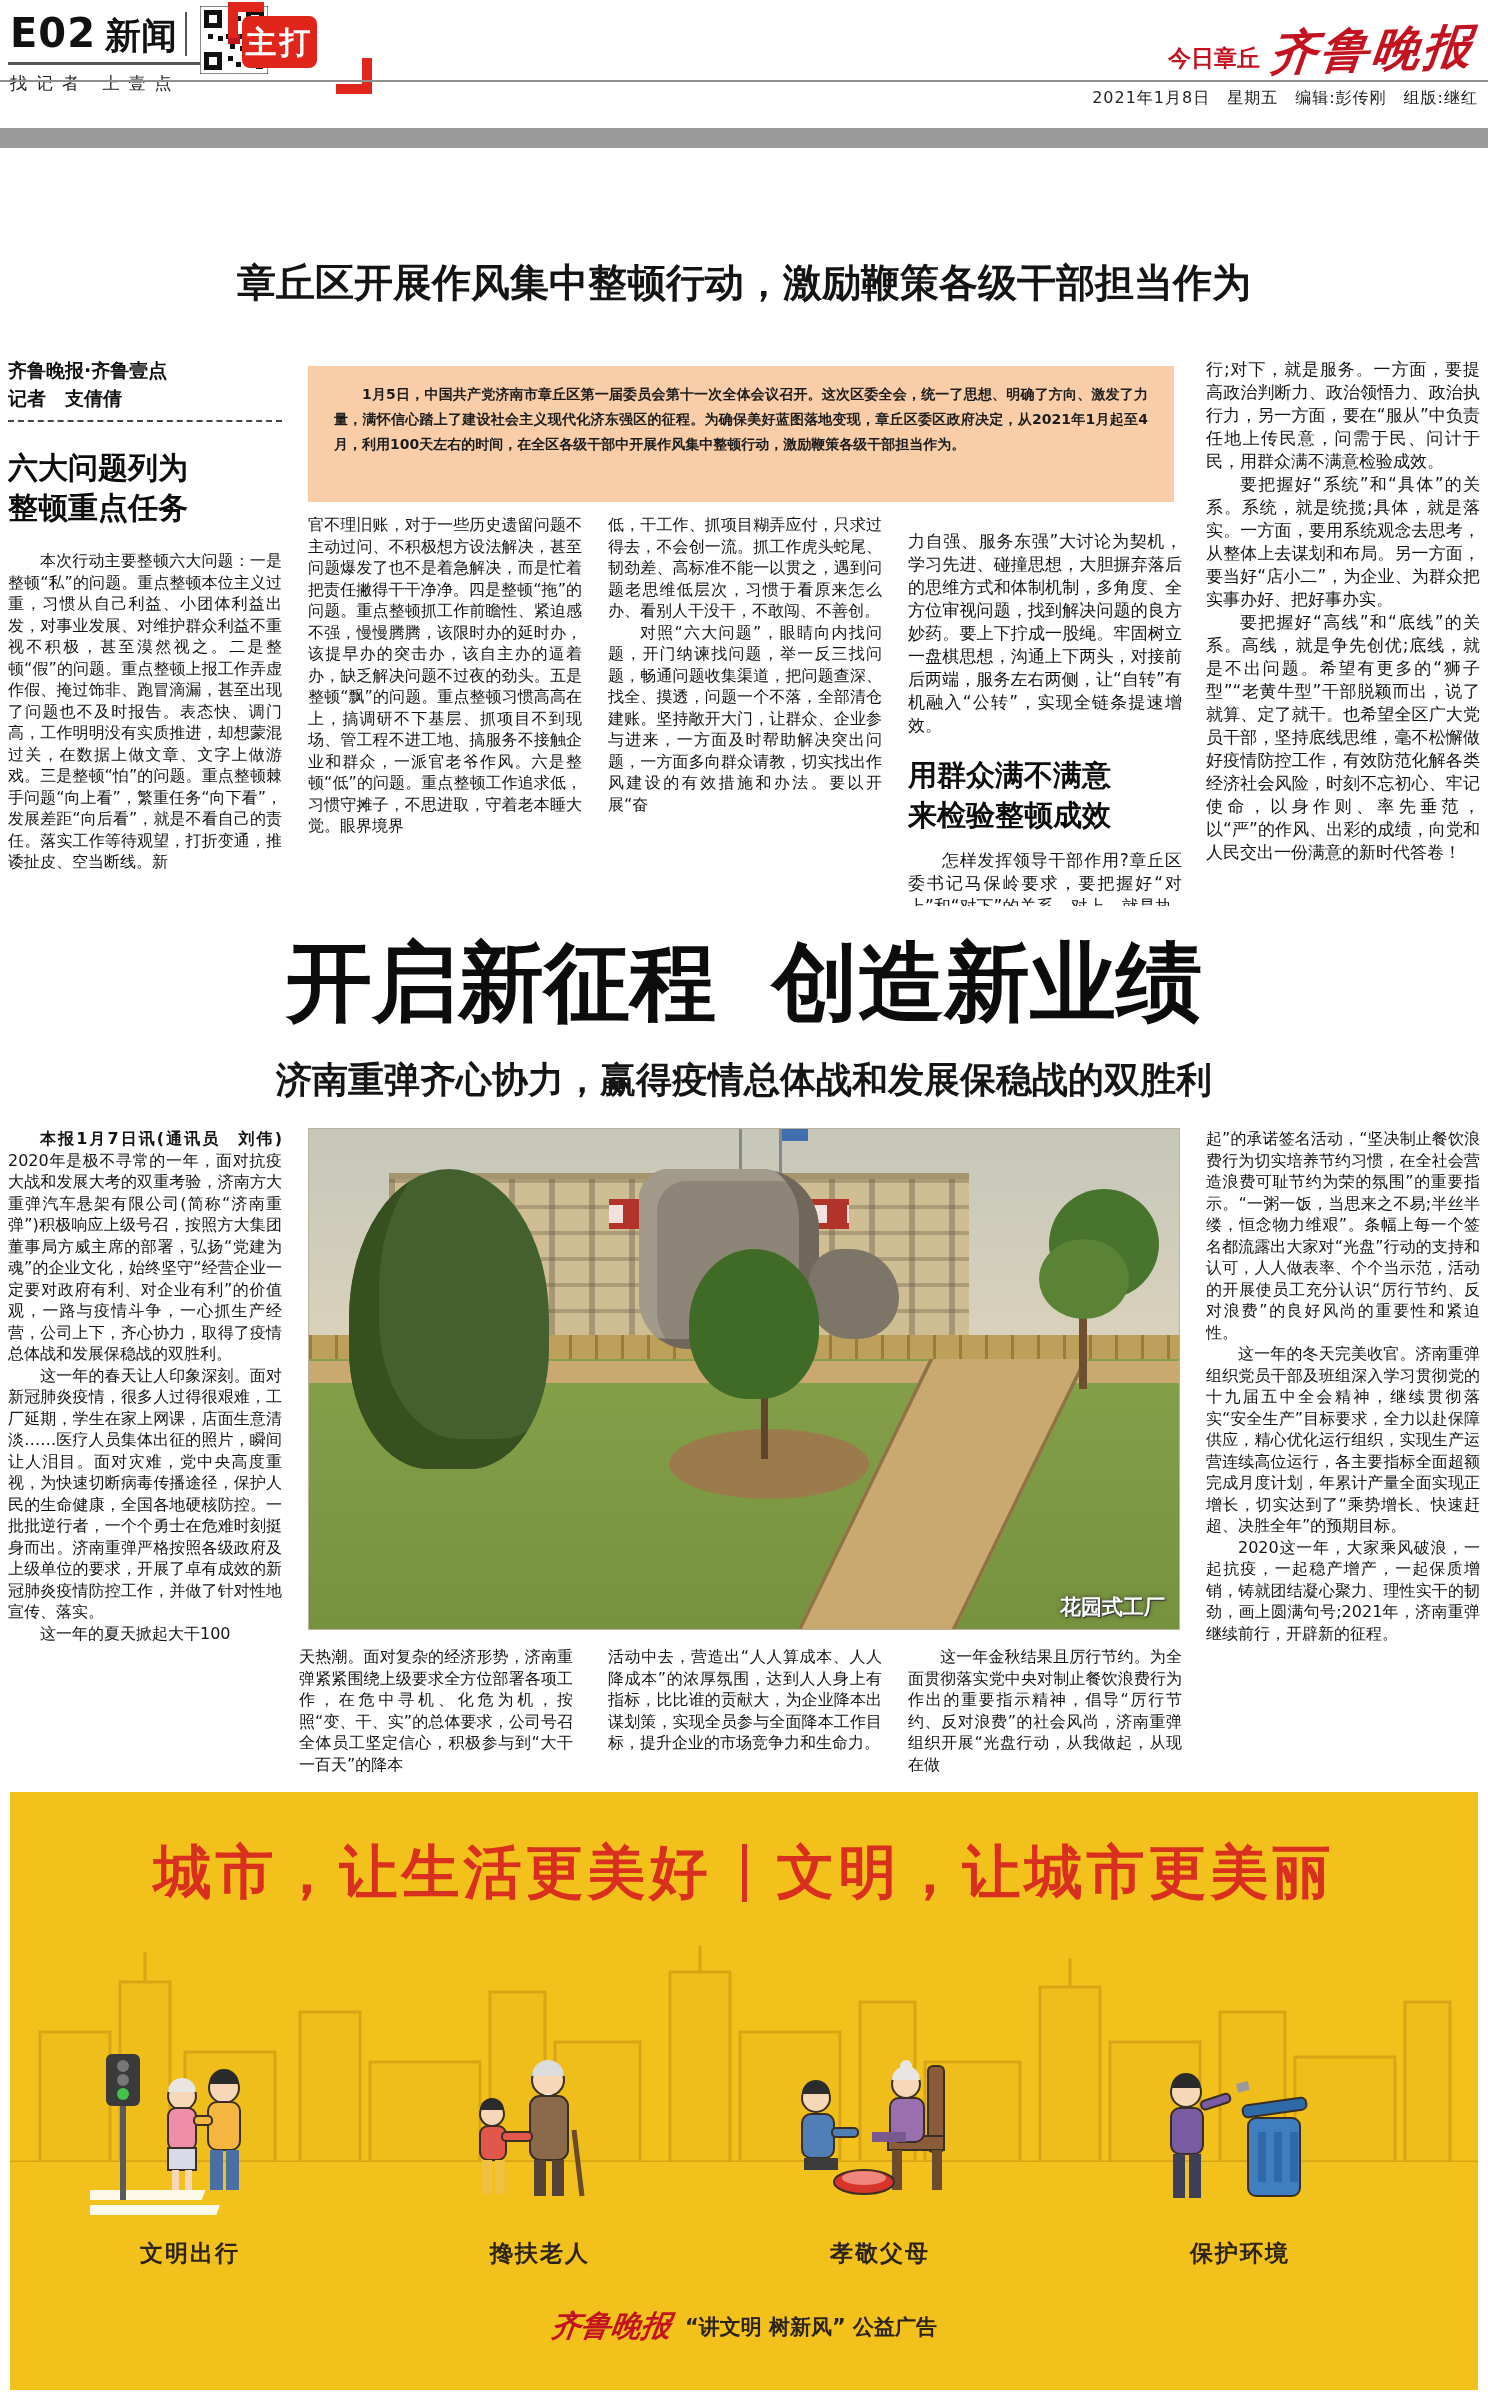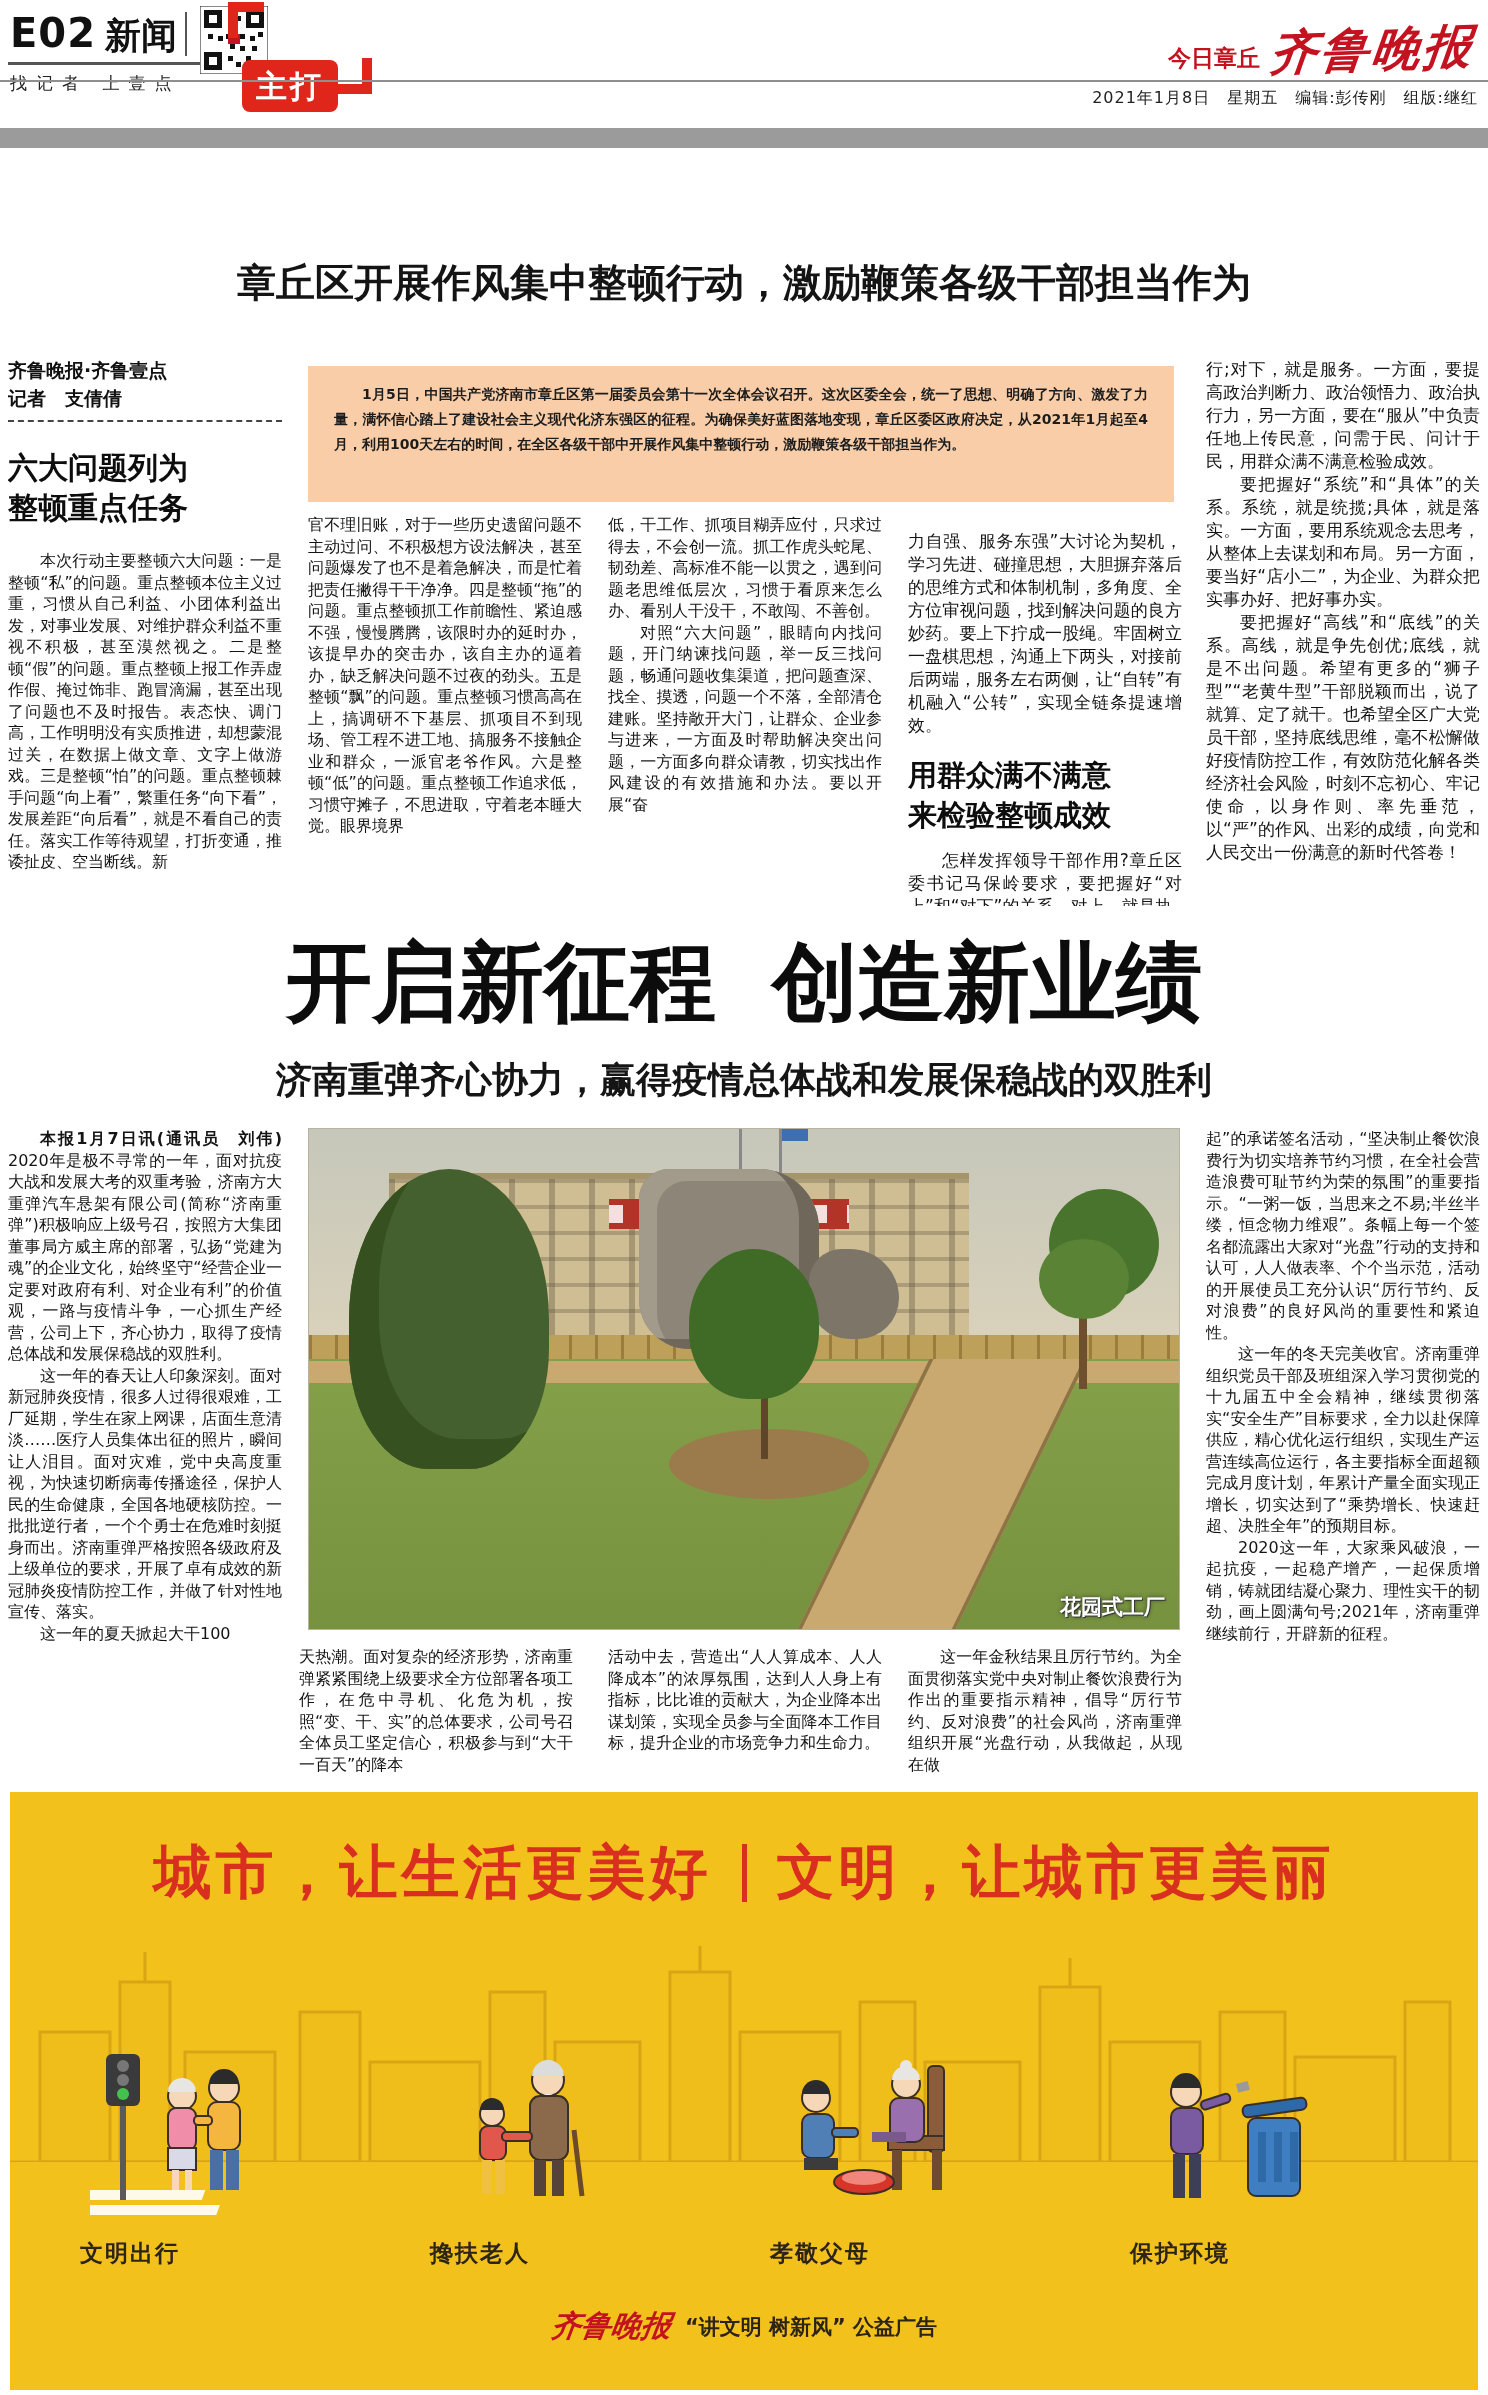--- a/index.html
+++ b/index.html
@@ -5,22 +5,22 @@
   html,body{margin:0;padding:0;background:#e9e9e9;}
   .page{position:relative;width:1488px;height:2395px;background:#ffffff;overflow:hidden;
         font-family:"DejaVu Sans",sans-serif;color:#111;}
   
   .hdr-edition{position:absolute;left:10px;top:10px;font-size:40px;font-weight:900;letter-spacing:1px;}
   .hdr-section{position:absolute;left:105px;top:12px;font-size:36px;font-weight:700;}
   .hdr-vline{position:absolute;left:185px;top:12px;width:2px;height:44px;background:#555;}
   .hdr-rule-short{position:absolute;left:8px;top:62px;width:200px;height:3px;background:#555;}
   .hdr-slogan{position:absolute;left:10px;top:72px;font-size:17px;letter-spacing:9px;color:#222;}
   .hdr-qr{position:absolute;left:200px;top:6px;}
-  .badge{position:absolute;left:242px;top:16px;width:96px;height:52px;background:#e0251b;border-radius:8px;
-         color:#fff;font-size:31px;font-weight:900;text-align:center;line-height:52px;letter-spacing:3px;margin-top:44px;}
+  .badge{position:absolute;left:242px;top:16px;width:75px;height:52px;background:#e0251b;border-radius:8px;
+         color:#fff;font-size:31px;font-weight:900;text-align:center;line-height:52px;letter-spacing:3px;}
   .bracket{position:absolute;background:transparent;}
   .bracket.tl{left:228px;top:2px;width:26px;height:26px;border-left:10px solid #e0251b;border-top:10px solid #e0251b;}
   .bracket.br{left:336px;top:58px;width:26px;height:26px;border-right:10px solid #e0251b;border-bottom:10px solid #e0251b;}
   .masthead{position:absolute;right:14px;top:18px;display:flex;align-items:flex-end;gap:10px;}
   .masthead .prefix{color:#c41320;font-size:23px;font-weight:900;padding-bottom:8px;}
   .masthead .script{color:#c41320;font-size:48px;font-weight:900;font-style:italic;
                     transform:skewX(-8deg) rotate(-2deg);letter-spacing:3px;font-family:"DejaVu Serif",serif;}
   .hdr-rule{position:absolute;left:0;top:80px;width:1488px;height:2px;background:#8f8f8f;}
   .dateline{position:absolute;right:10px;top:88px;font-size:16px;color:#222;letter-spacing:1px;}
   .gray-band{position:absolute;left:0;top:128px;width:1488px;height:20px;background:#9b9b9b;}
@@ -90,21 +90,21 @@
   .ph-caption{position:absolute;right:14px;bottom:8px;font-size:21px;font-weight:700;color:#ffffff;
               text-shadow:0 0 4px #333,1px 1px 0 #333;}
   
   .banner{position:absolute;left:10px;top:1792px;width:1468px;height:598px;background:#f3c11c;overflow:hidden;}
   .ad-title{position:absolute;left:0;top:42px;width:100%;display:flex;justify-content:center;align-items:center;gap:30px;}
   .ad-title .t{font-size:58px;font-weight:900;color:#d92f1f;letter-spacing:4px;}
   .ad-div{width:5px;height:58px;background:#d92f1f;}
   .skyline{position:absolute;left:0;top:150px;width:100%;height:220px;opacity:.55;}
   .cartoon{position:absolute;width:190px;height:185px;}
   #ct1{left:80px;top:248px;}  #ct2{left:430px;top:248px;}  #ct3{left:750px;top:240px;width:240px;}  #ct4{left:1130px;top:248px;}
-  .ad-label{position:absolute;top:446px;width:220px;font-size:23px;font-weight:900;color:#2b2417;letter-spacing:2px;}
+  .ad-label{position:absolute;top:446px;width:220px;text-align:center;font-size:23px;font-weight:900;color:#2b2417;letter-spacing:2px;}
   #lb1{left:70px;} #lb2{left:420px;} #lb3{left:760px;} #lb4{left:1120px;}
   .ad-footer{position:absolute;left:0;top:514px;width:100%;display:flex;justify-content:center;align-items:center;gap:14px;}
   .ad-footer .brand{color:#c41320;font-size:30px;font-weight:900;font-style:italic;transform:skewX(-8deg);
                     font-family:"DejaVu Serif",serif;}
   .ad-footer .note{font-size:21px;font-weight:700;color:#2b2417;}
 </style>
 </head>
 <body>
 
 <div class="page">

